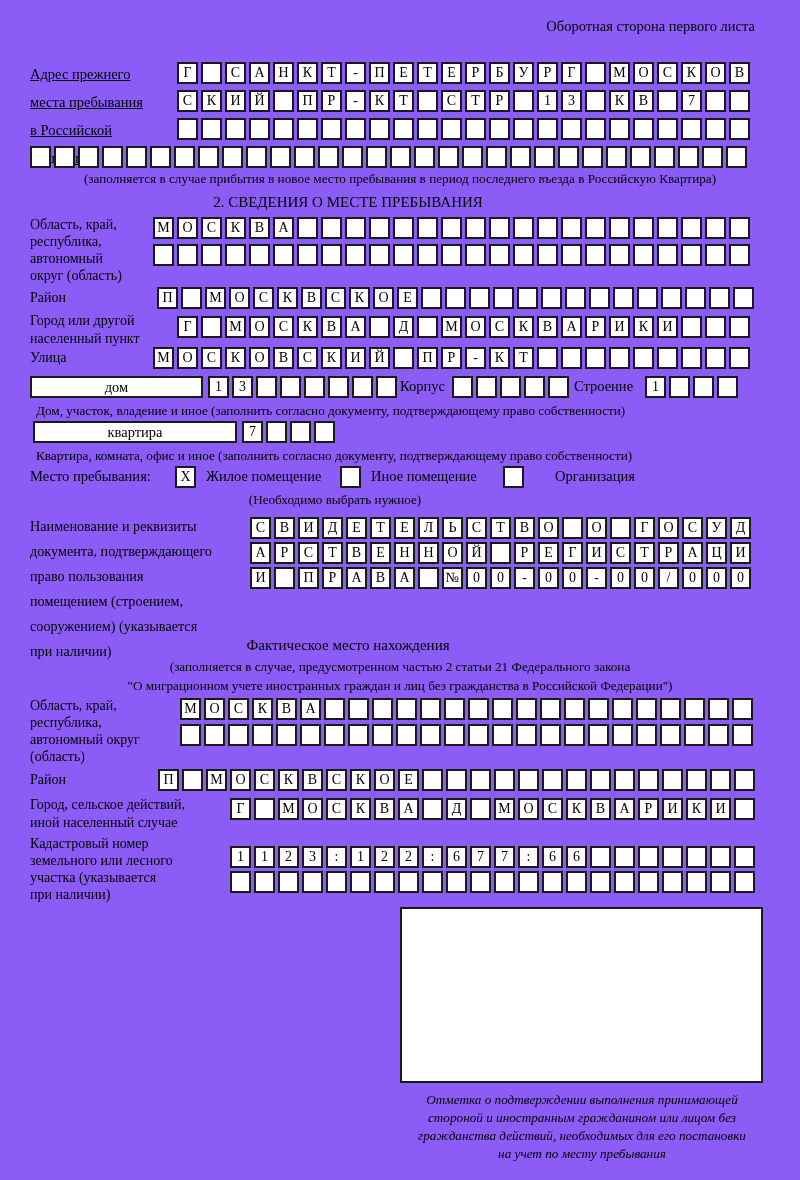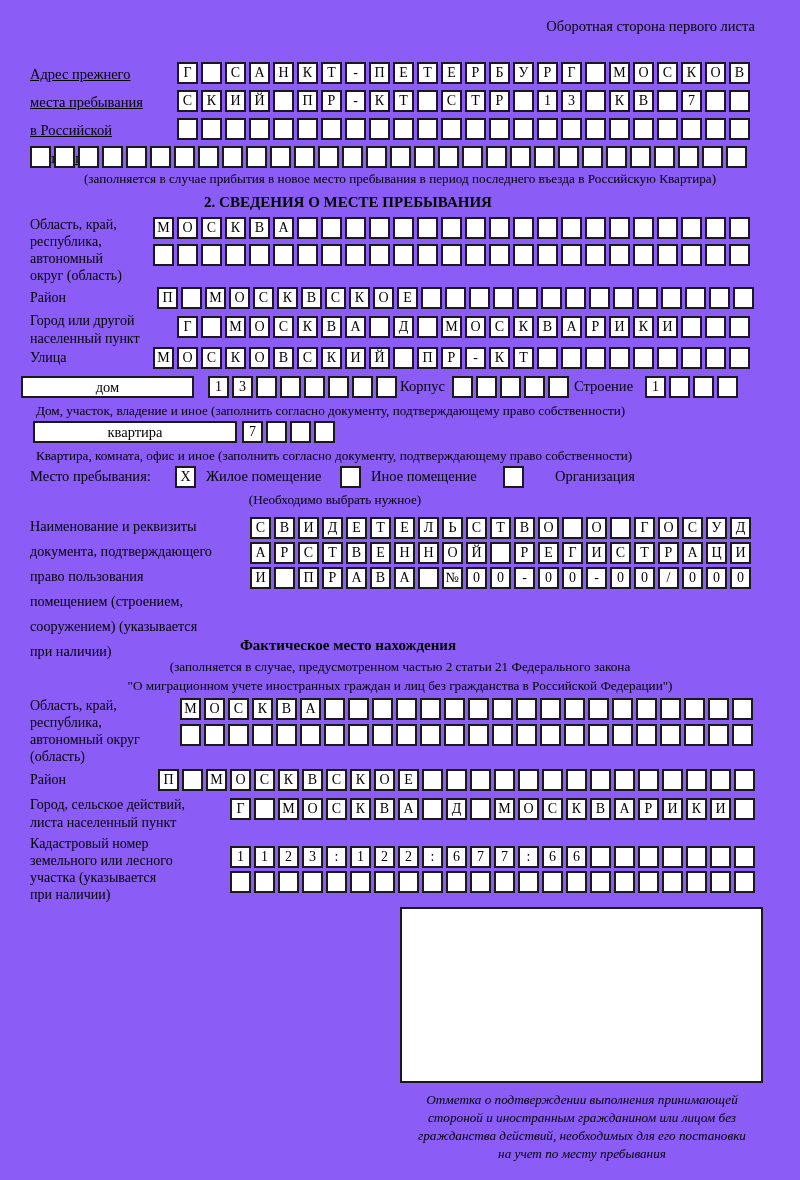--- a/index.html
+++ b/index.html
@@ -12,21 +12,21 @@
     flex:0 0 21px;width:21px;height:22px;border:2px solid #1a1a1a;box-sizing:border-box;
     display:flex;align-items:center;justify-content:center;font-size:14px;line-height:1;
     background:#fff;
   }
   .lbl{position:absolute;font-size:14px;line-height:17px;}
   .lbl-addr{line-height:28px;font-size:14.5px;text-decoration:underline;}
   .lbl-2x{line-height:18px;}
   .lbl-doc{line-height:25px;font-size:14.2px;}
   .cap{position:absolute;font-size:13.2px;white-space:nowrap;}
   .centerband{left:0;width:800px;text-align:center;}
-  .sec-title{position:absolute;left:0;width:696px;text-align:center;font-weight:bold;font-size:15px;}
+  .sec-title{position:absolute;left:0;width:696px;text-align:center;font-weight:normal;font-size:15px;}
   .widebox{
     position:absolute;height:22px;border:2px solid #1a1a1a;box-sizing:border-box;
     display:flex;align-items:center;justify-content:center;font-size:14.5px;background:#fff;
   }
   .chk{
     position:absolute;width:21px;height:22px;border:2px solid #1a1a1a;box-sizing:border-box;
     display:flex;align-items:center;justify-content:center;font-size:14px;background:#fff;
   }
   .inl{position:absolute;font-size:14.5px;white-space:nowrap;}
   .stamp{position:absolute;border:2px solid #1a1a1a;box-sizing:border-box;background:#fff;}
@@ -303,21 +303,21 @@
       <span class="cell"></span>
       <span class="cell"></span>
       <span class="cell"></span>
       <span class="cell"></span>
       <span class="cell"></span>
       <span class="cell"></span>
       <span class="cell"></span>
       <span class="cell"></span>
     </div>
 
-  <div class="widebox" style="left:21px;top:376px;width:173px">
+  <div class="widebox" style="left:30px;top:376px;width:173px">
     <span>дом</span>
   </div>
   <div class="cellrow" style="left:208px;top:376px">
       <span class="cell">1</span>
       <span class="cell">3</span>
       <span class="cell"></span>
       <span class="cell"></span>
       <span class="cell"></span>
       <span class="cell"></span>
       <span class="cell"></span>
@@ -531,21 +531,21 @@
       <span class="cell"></span>
       <span class="cell"></span>
       <span class="cell"></span>
       <span class="cell"></span>
       <span class="cell"></span>
       <span class="cell"></span>
     </div>
 
   <div class="lbl lbl-2x" style="left:30px;top:796px">
     <div>Город, сельское действий,</div>
-    <div>листа населенный пункт</div>
+    <div>иной населенный случае</div>
   </div>
   <div class="cellrow" style="left:230px;top:798px">
       <span class="cell">Г</span>
       <span class="cell"></span>
       <span class="cell">М</span>
       <span class="cell">О</span>
       <span class="cell">С</span>
       <span class="cell">К</span>
       <span class="cell">В</span>
       <span class="cell">А</span>

